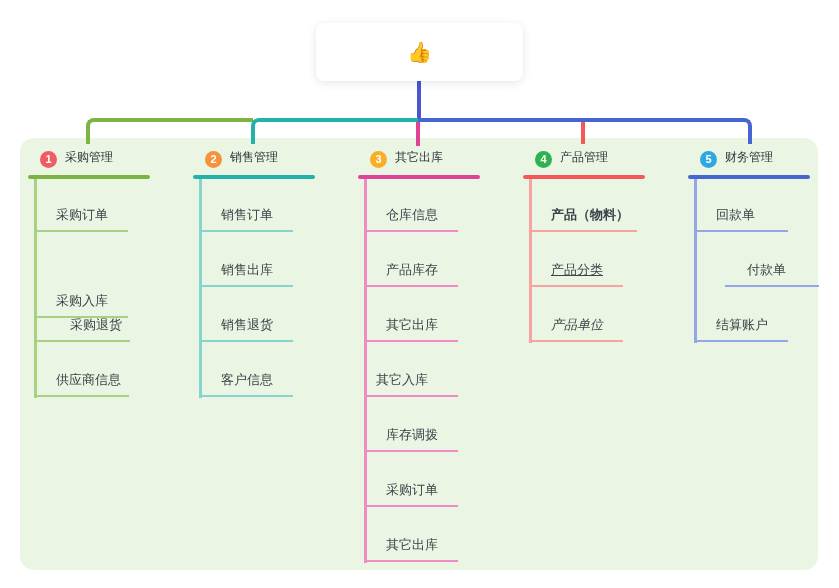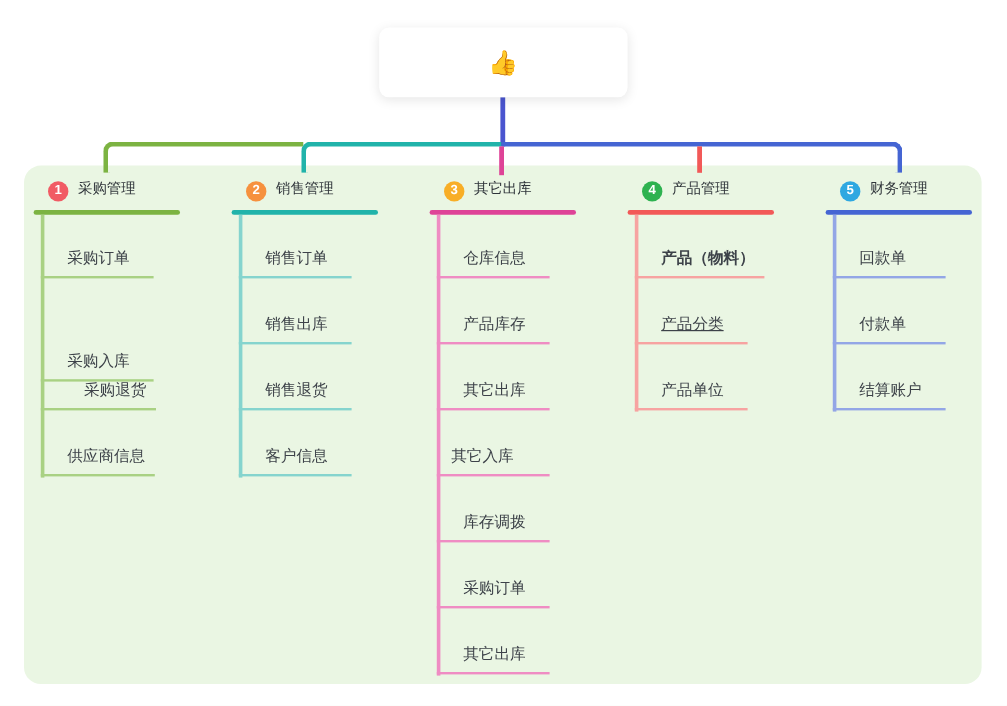--- a/index.html
+++ b/index.html
@@ -87,26 +87,26 @@
     <div class="child" style="top: 388px; border-bottom-color: rgb(239, 140, 195);">其它出库</div>
   </div>
 
   <div class="branch" style="left:523px;">
     <div class="badge" style="background-color: rgb(46, 178, 80);">4</div>
     <div class="branch-title">产品管理</div>
     <div class="title-underline" style="background-color: rgb(242, 89, 88);"></div>
     <div class="spine" style="height: 164px; background-color: rgb(247, 163, 161);"></div>
     <div class="child" style="top: 58px; border-bottom-color: rgb(247, 163, 161); font-weight: bold;">产品（物料）</div>
     <div class="child" style="top: 113px; border-bottom-color: rgb(247, 163, 161); text-decoration: underline;">产品分类</div>
-    <div class="child" style="top: 168px; border-bottom-color: rgb(247, 163, 161);">产品单位</div>
+    <div class="child" style="top: 168px; border-bottom-color: rgb(247, 163, 161); font-style: italic;">产品单位</div>
   </div>
 
   <div class="branch" style="left:688px;">
     <div class="badge" style="background-color: rgb(47, 168, 225);">5</div>
     <div class="branch-title">财务管理</div>
     <div class="title-underline" style="background-color: rgb(69, 101, 211);"></div>
     <div class="spine" style="height: 164px; background-color: rgb(147, 166, 230);"></div>
     <div class="child" style="top: 58px; border-bottom-color: rgb(147, 166, 230);">回款单</div>
-    <div class="child" style="top: 113px; border-bottom-color: rgb(147, 166, 230);">付款单</div>
+    <div class="child" style="top: 113px; border-bottom-color: rgb(147, 166, 230); margin-left: 31px;">付款单</div>
     <div class="child" style="top: 168px; border-bottom-color: rgb(147, 166, 230);">结算账户</div>
   </div>
 
 </div>
 
 </body></html>

